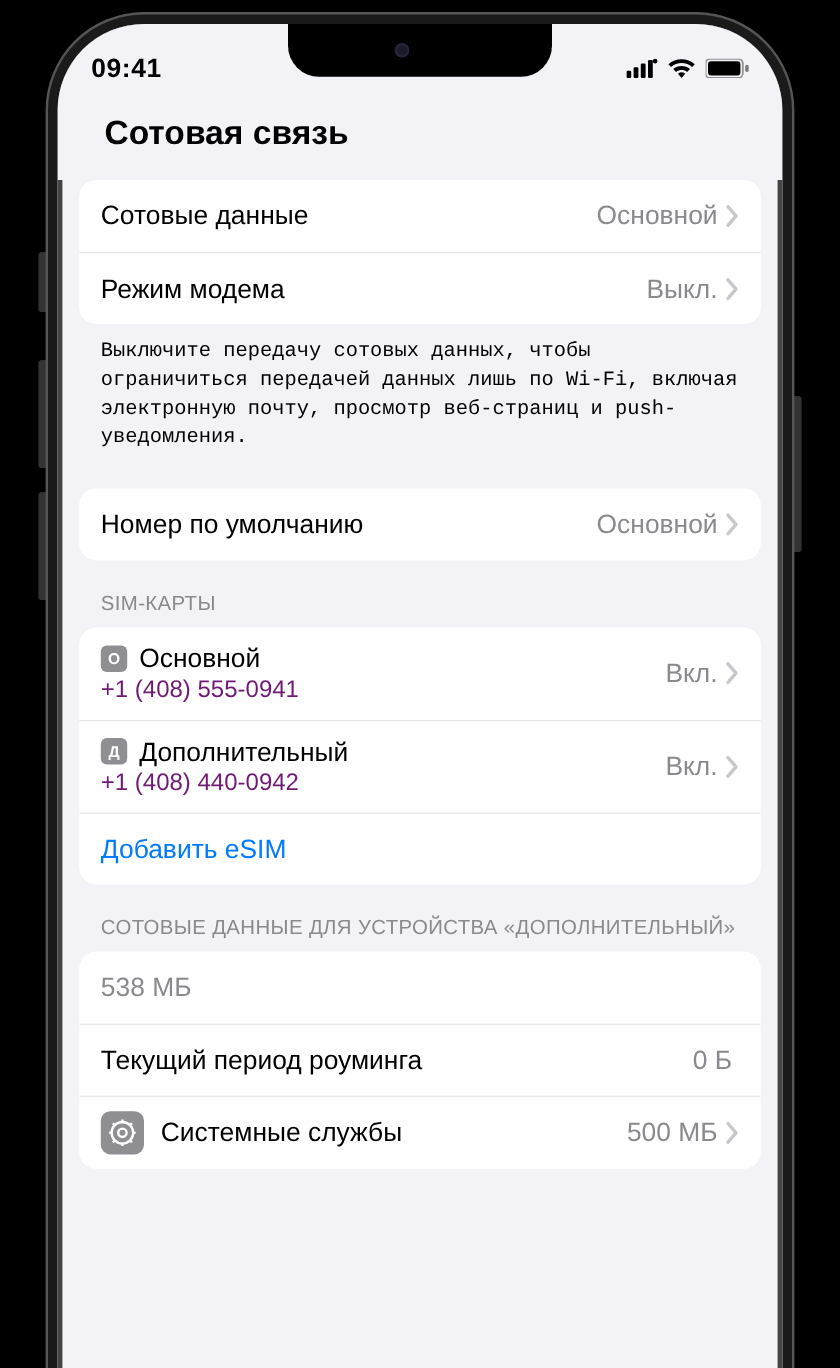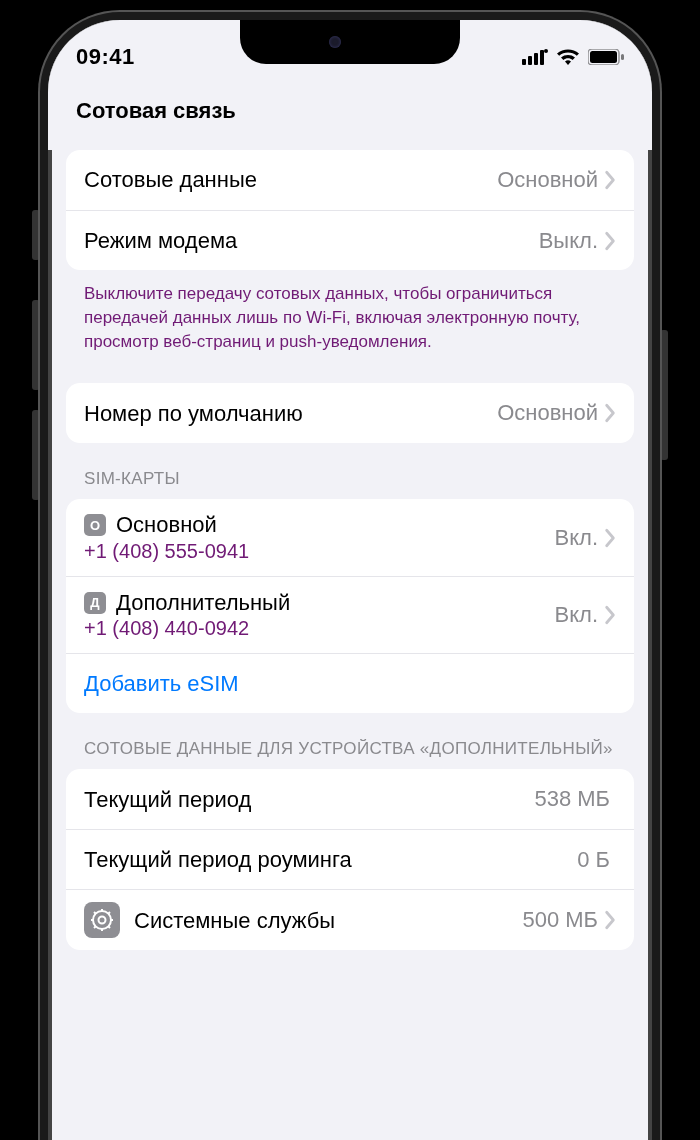--- a/index.html
+++ b/index.html
@@ -35,26 +35,26 @@
   }
   .status-time { font-size:22px; font-weight:600; letter-spacing:0.5px; }
   .status-icons { display:flex; align-items:center; gap:8px; }
 
   .nav-bar {
     height:70px; display:flex; align-items:center; padding:0 14px 8px 14px;
     background:#f2f2f7;
   }
   .nav-back { display:flex; align-items:center; color:#007aff; font-size:23px; cursor:pointer; }
   .nav-back svg { margin-right:-2px; }
-  .nav-title { font-size:22px; font-weight:600; color:#000; margin-left:14px; }
+  .nav-title { font-size:28px; font-weight:600; color:#000; margin-left:25px; }
 
   .content { padding:0 18px 0 18px; overflow:hidden; height:calc(100% - 130px); }
 
   .section-header { font-size:17px; color:#8a8a8e; letter-spacing:0.3px; text-transform:uppercase; padding:26px 18px 10px 18px; }
-  .footer-note { font-size:17px; color:#701a75; padding:12px 18px 0 18px; line-height:1.4; }
+  .footer-note { font-size:17px; color:#000000; padding:12px 18px 0 18px; line-height:1.4;font-family:Liberation Mono, monospace; }
 
   .group { background:#fff; border-radius:14px; overflow:hidden; }
   .group + .group, .footer-note + .group { margin-top:30px; }
 
   .row {
     display:flex; align-items:center; min-height:60px; padding:12px 18px;
     border-top:1px solid #e5e5ea; cursor:pointer;
   }
   .row:first-child { border-top:none; }
   .row-main { flex:1; display:flex; flex-direction:column; }
@@ -184,23 +184,20 @@
       <div class="row row-link">
         <div class="row-main">
             <span class="row-label">Добавить eSIM</span>
           </div>
       </div>
     </div>
 
     <div class="section-header">Сотовые данные для устройства «Дополнительный»</div>
     <div class="group">
       <div class="row">
-        <div class="row-main">
-            <span class="row-label">Текущий период</span>
-          </div>
         <span class="row-value">538 МБ</span>
       </div>
       <div class="row">
         <div class="row-main">
             <span class="row-label">Текущий период роуминга</span>
           </div>
         <span class="row-value">0 Б</span>
       </div>
       <div class="row">
         <div class="gear-icon">

